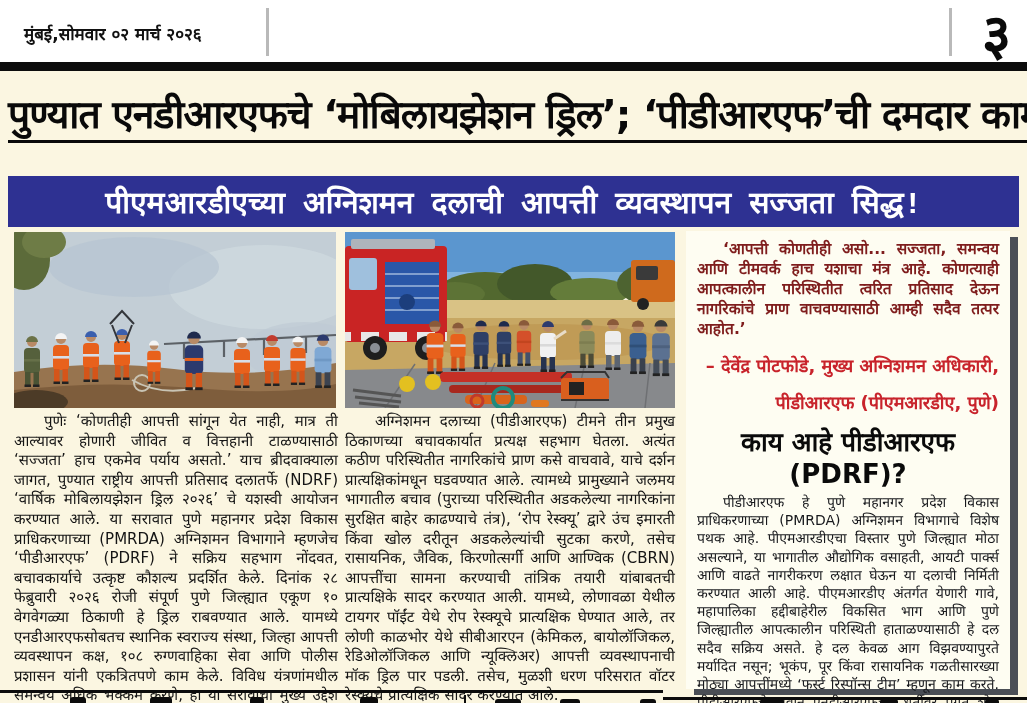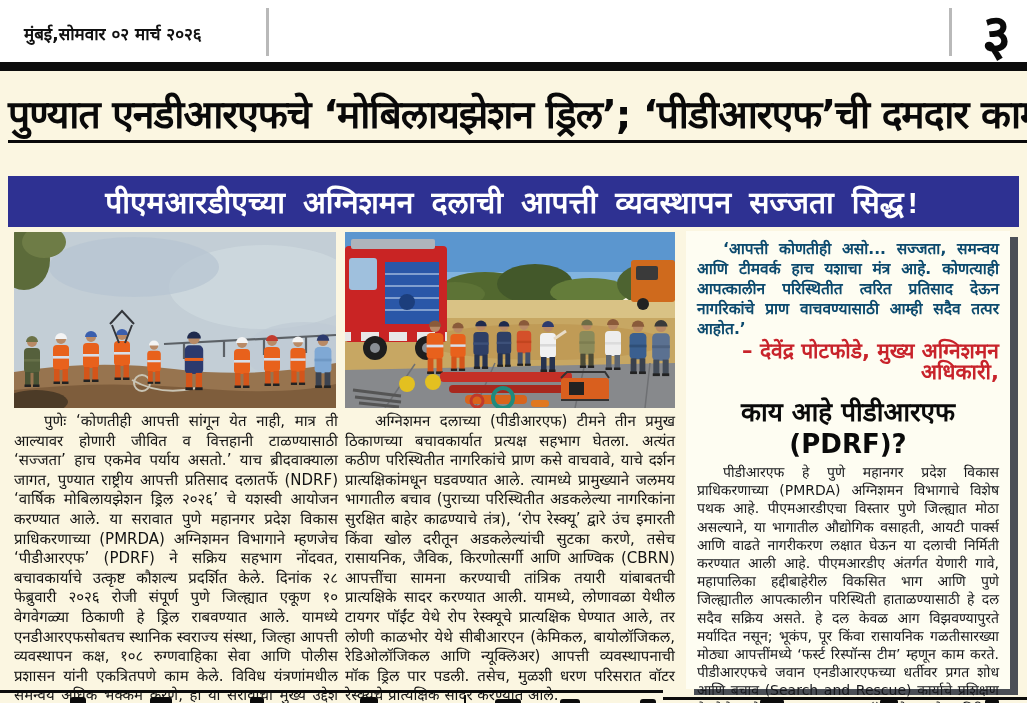--- a/index.html
+++ b/index.html
@@ -31,23 +31,23 @@
 
   
   .col{position:absolute;top:412px;margin:0;font-size:15px;line-height:19.6px;color:#141414;
     text-align:justify;text-indent:30px;}
   .col1{left:14px;width:324px;}
   .col2{left:345px;width:330px;}
 
   
   .sidebox{position:absolute;left:686px;top:231px;width:324px;height:458px;background:#fefdf2;
     box-shadow:8px 6px 0 #4a4e55;box-sizing:border-box;padding:8px 11px 6px 11px;}
-  .quote{margin:0;font-size:15.5px;font-weight:700;line-height:20px;color:#0c4a6e;
+  .quote{margin:0;font-size:15.5px;font-weight:700;line-height:20px;color:#7f1d1d;
     text-align:justify;text-indent:26px;}
-  .attr{margin:2px 0 0 0;font-size:21px;font-weight:700;line-height:21px;color:#c8232b;text-align:right;}
+  .attr{margin:16px 0 0 0;font-size:18px;font-weight:700;line-height:21px;color:#c8232b;text-align:right;}
   .side-h{margin:10px 0 4px 0;font-size:26px;font-weight:700;color:#0a0a0a;text-align:center;}
   .side-b{margin:0;font-size:14px;line-height:18.2px;color:#17181c;text-align:justify;text-indent:26px;}
 
   
   .rule-bottom-left{position:absolute;top:690px;left:0;width:663px;height:3px;background:#0c0c0c;}
   .rule-bottom-right{position:absolute;top:697px;left:663px;width:364px;height:3px;background:#0c0c0c;}
   .next-vline{position:absolute;top:695px;left:464px;width:2px;height:8px;background:#0c0c0c;}
   .frag{position:absolute;background:#0c0c0c;border-radius:3px 3px 0 0;height:6px;top:697px;}
 </style>
 </head>
@@ -196,20 +196,21 @@
       </g>
     </svg>
   </figure>
 
   <p class="col col1">पुणेः ‘कोणतीही आपत्ती सांगून येत नाही, मात्र ती आल्यावर होणारी जीवित व वित्तहानी टाळण्यासाठी ‘सज्जता’ हाच एकमेव पर्याय असतो.’ याच ब्रीदवाक्याला जागत, पुण्यात राष्ट्रीय आपत्ती प्रतिसाद दलातर्फे (NDRF) ‘वार्षिक मोबिलायझेशन ड्रिल २०२६’ चे यशस्वी आयोजन करण्यात आले. या सरावात पुणे महानगर प्रदेश विकास प्राधिकरणाच्या (PMRDA) अग्निशमन विभागाने म्हणजेच ‘पीडीआरएफ’ (PDRF) ने सक्रिय सहभाग नोंदवत, बचावकार्याचे उत्कृष्ट कौशल्य प्रदर्शित केले. दिनांक २८ फेब्रुवारी २०२६ रोजी संपूर्ण पुणे जिल्ह्यात एकूण १० वेगवेगळ्या ठिकाणी हे ड्रिल राबवण्यात आले. यामध्ये एनडीआरएफसोबतच स्थानिक स्वराज्य संस्था, जिल्हा आपत्ती व्यवस्थापन कक्ष, १०८ रुग्णवाहिका सेवा आणि पोलीस प्रशासन यांनी एकत्रितपणे काम केले. विविध यंत्रणांमधील समन्वय अधिक भक्कम करणे, हा या सरावाचा मुख्य उद्देश होता. या मोहिमेत पीएमआरडीएच्या</p>
   <p class="col col2">अग्निशमन दलाच्या (पीडीआरएफ) टीमने तीन प्रमुख ठिकाणच्या बचावकार्यात प्रत्यक्ष सहभाग घेतला. अत्यंत कठीण परिस्थितीत नागरिकांचे प्राण कसे वाचवावे, याचे दर्शन प्रात्यक्षिकांमधून घडवण्यात आले. त्यामध्ये प्रामुख्याने जलमय भागातील बचाव (पुराच्या परिस्थितीत अडकलेल्या नागरिकांना सुरक्षित बाहेर काढण्याचे तंत्र), ‘रोप रेस्क्यू’ द्वारे उंच इमारती किंवा खोल दरीतून अडकलेल्यांची सुटका करणे, तसेच रासायनिक, जैविक, किरणोत्सर्गी आणि आण्विक (CBRN) आपत्तींचा सामना करण्याची तांत्रिक तयारी यांबाबतची प्रात्यक्षिके सादर करण्यात आली. यामध्ये, लोणावळा येथील टायगर पॉईंट येथे रोप रेस्क्यूचे प्रात्यक्षिक घेण्यात आले, तर लोणी काळभोर येथे सीबीआरएन (केमिकल, बायोलॉजिकल, रेडिओलॉजिकल आणि न्यूक्लिअर) आपत्ती व्यवस्थापनाची मॉक ड्रिल पार पडली. तसेच, मुळशी धरण परिसरात वॉटर रेस्क्यूचे प्रात्यक्षिक सादर करण्यात आले.</p>
 
   <aside class="sidebox">
     <p class="quote">‘आपत्ती कोणतीही असो... सज्जता, समन्वय आणि टीमवर्क हाच यशाचा मंत्र आहे. कोणत्याही आपत्कालीन परिस्थितीत त्वरित प्रतिसाद देऊन नागरिकांचे प्राण वाचवण्यासाठी आम्ही सदैव तत्पर आहोत.’</p>
     <p class="attr">– देवेंद्र पोटफोडे, मुख्य अग्निशमन अधिकारी,</p>
+    <p class="attr">पीडीआरएफ (पीएमआरडीए, पुणे)</p>
     <h3 class="side-h">काय आहे पीडीआरएफ (PDRF)?</h3>
     <p class="side-b">पीडीआरएफ हे पुणे महानगर प्रदेश विकास प्राधिकरणाच्या (PMRDA) अग्निशमन विभागाचे विशेष पथक आहे. पीएमआरडीएचा विस्तार पुणे जिल्ह्यात मोठा असल्याने, या भागातील औद्योगिक वसाहती, आयटी पार्क्स आणि वाढते नागरीकरण लक्षात घेऊन या दलाची निर्मिती करण्यात आली आहे. पीएमआरडीए अंतर्गत येणारी गावे, महापालिका हद्दीबाहेरील विकसित भाग आणि पुणे जिल्ह्यातील आपत्कालीन परिस्थिती हाताळण्यासाठी हे दल सदैव सक्रिय असते. हे दल केवळ आग विझवण्यापुरते मर्यादित नसून; भूकंप, पूर किंवा रासायनिक गळतीसारख्या मोठ्या आपत्तींमध्ये ‘फर्स्ट रिस्पॉन्स टीम’ म्हणून काम करते. पीडीआरएफचे जवान एनडीआरएफच्या धर्तीवर प्रगत शोध आणि बचाव (Search and Rescue) कार्याचे प्रशिक्षण घेतलेले आहेत. महानगर आयुक्त डॉ. योगेश म्हसे, अतिरिक्त महानगर आयुक्त दीपक सिंगला यांच्या मार्गदर्शनाखाली व मुख्य अग्निशमन अधिकारी देवेंद्र पोटफोडे यांच्या नेतृत्वात हे दल कार्यरत आहे.</p>
   </aside>
 
   <div class="rule-bottom-left"></div>
   <div class="rule-bottom-right"></div>
   <div class="next-vline"></div>
   <div class="frag" style="left:70px;width:16px;"></div>
   <div class="frag" style="left:150px;width:22px;"></div>
   <div class="frag" style="left:250px;width:14px;"></div>

